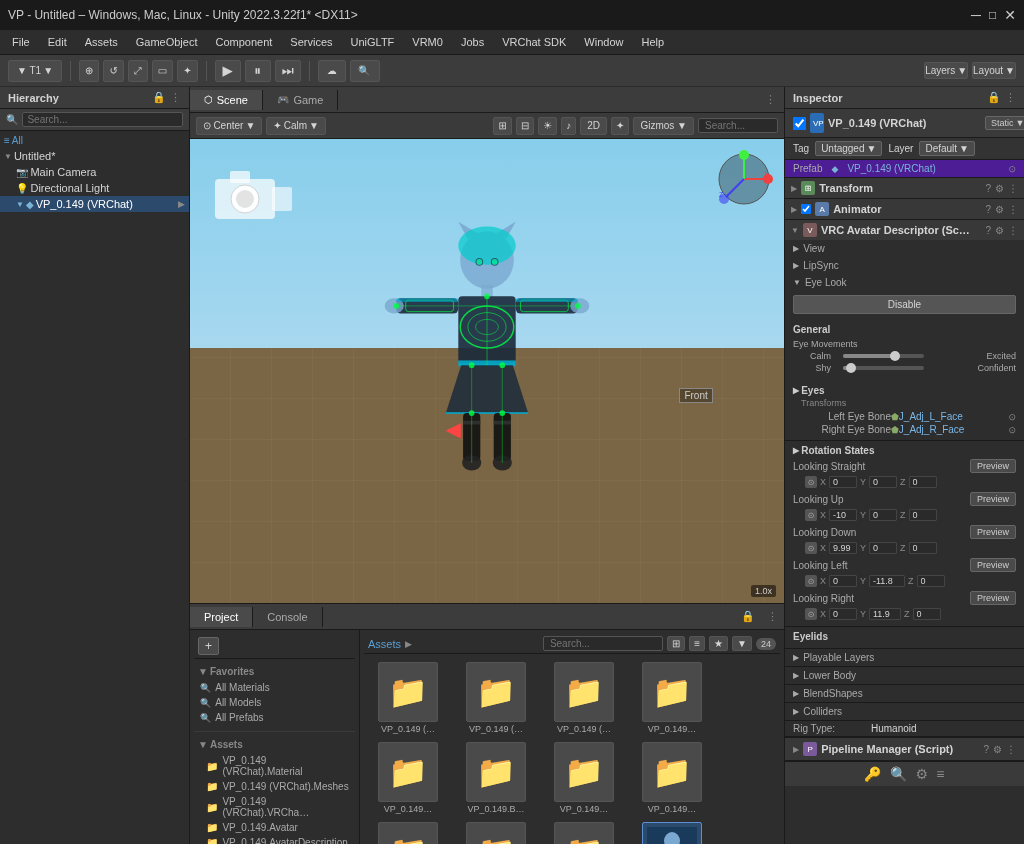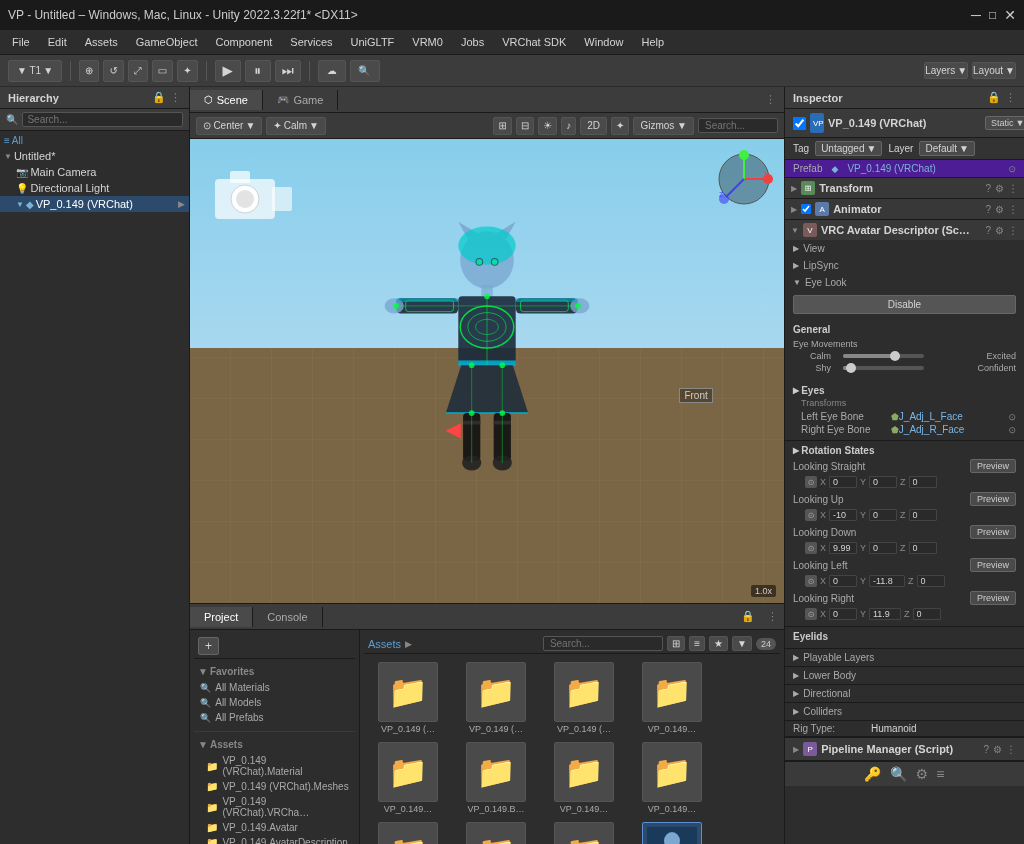--- a/index.html
+++ b/index.html
@@ -98,21 +98,21 @@
     .subsection-title { font-size: 10px; color: #ccc; font-weight: bold; margin: 4px 0 2px; }
     .slider-row { display: flex; align-items: center; gap: 12px; margin: 2px 0; font-size: 9px; color: #aaa; }
     .slider-row .label { width: 38px; text-align: right; }
     .slider-row .label2 { width: 50px; text-align: right; flex: 1; }
     .mini-slider { flex: 1; height: 4px; background: #555; border-radius: 2px; position: relative; }
     .mini-slider-fill { height: 100%; background: #888; border-radius: 2px; }
     .mini-slider-thumb { width: 10px; height: 10px; background: #ccc; border-radius: 50%; position: absolute; top: -3px; transform: translateX(-50%); }
     
     .eyes-section { padding: 4px 8px; border-bottom: 1px solid #1a1a1a; }
     .eyes-title { font-size: 10px; color: #ccc; font-weight: bold; margin-bottom: 2px; cursor: pointer; display: flex; align-items: center; gap: 2px; }
-    .bone-row { display: flex; align-items: center; font-size: 10px; color: #aaa; padding: 1px 0; }
+    .bone-row { display: flex; align-items: center; font-size: 10px; color: #aaa; padding: 1px 0; text-align: right; }
     .bone-label { width: 90px; color: #aaa; }
     .bone-value { color: #7ab7e8; display: flex; align-items: center; gap: 2px; flex: 1; font-size: 10px; }
     .bone-icon { color: #88aa66; font-size: 9px; }
     
     .rotation-section { padding: 4px 8px; border-bottom: 1px solid #1a1a1a; }
     .rotation-title { font-size: 10px; color: #ccc; font-weight: bold; margin-bottom: 3px; cursor: pointer; display: flex; align-items: center; gap: 2px; }
     .rot-state-row { display: flex; align-items: center; font-size: 10px; margin: 2px 0; }
     .rot-state-name { width: 90px; color: #aaa; }
     .rot-preview-btn { background: #4a4a4a; border: 1px solid #666; color: #ccc; padding: 1px 6px; cursor: pointer; border-radius: 2px; font-size: 9px; margin-left: auto; }
     .xyz-row { display: flex; align-items: center; gap: 3px; padding: 1px 8px 2px 12px; font-size: 10px; color: #aaa; }
@@ -818,21 +818,21 @@
         <span style="font-size:8px;">▶</span>
         <span>Playable Layers</span>
       </div>
       <div class="playable-section">
         <span style="font-size:8px;">▶</span>
         <span>Lower Body</span>
       </div>
 
       <div class="playable-section">
         <span style="font-size:8px;">▶</span>
-        <span>Directional</span>
+        <span>BlendShapes</span>
       </div>
 
       <div class="playable-section">
         <span style="font-size:8px;">▶</span>
         <span>Colliders</span>
       </div>
 
       <div class="rig-row">
         <span class="rig-label">Rig Type:</span>
         <span class="rig-value">Humanoid</span>

